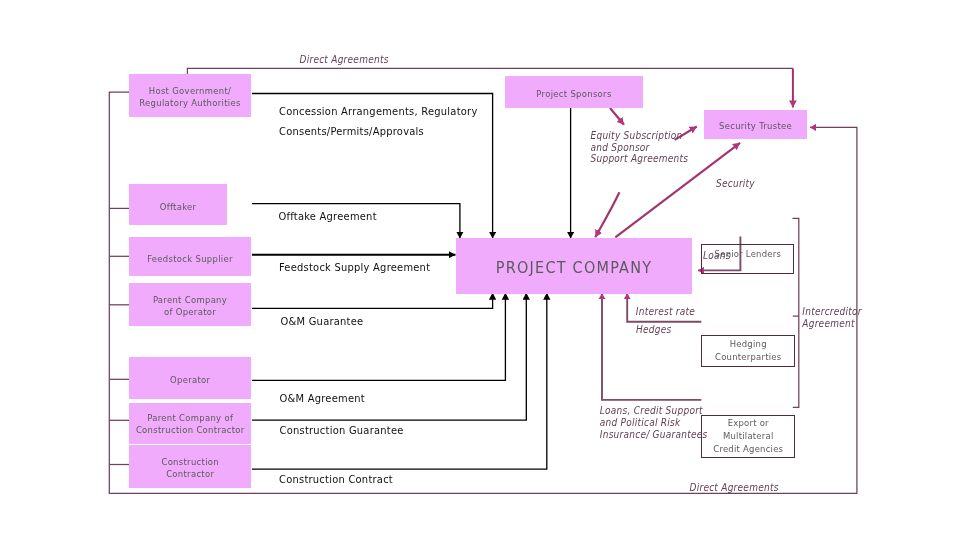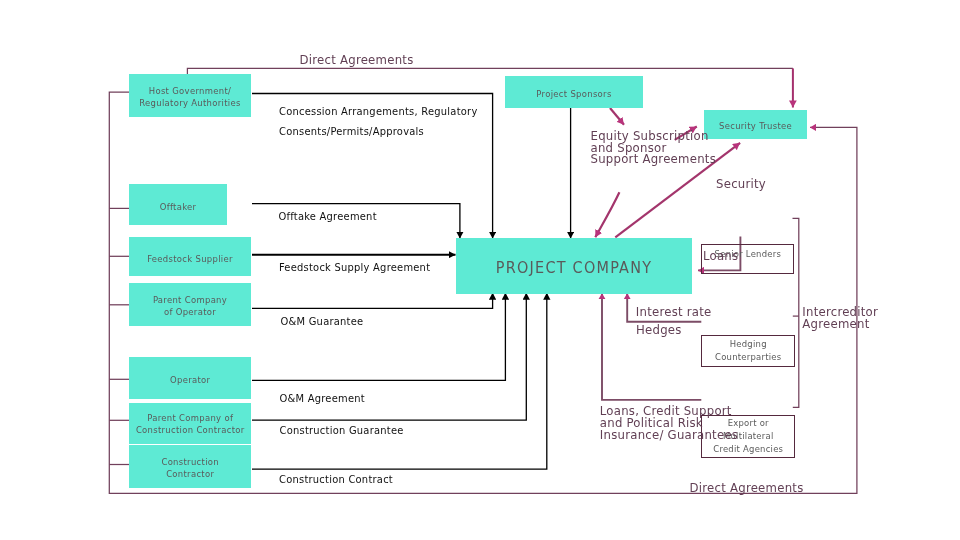--- a/index.html
+++ b/index.html
@@ -2,34 +2,34 @@
 <html><head>
 <meta charset="utf-8">
 <title>Project Finance Structure</title>
 <style>
   html,body{margin:0;padding:0;}
   body{width:960px;height:540px;background:#ffffff;overflow:hidden;
        font-family:"DejaVu Sans",sans-serif;
        -webkit-font-smoothing:antialiased;}
   #stage{position:relative;width:960px;height:540px;}
   svg.layer{position:absolute;left:0;top:0;width:960px;height:540px;}
-  .gbox{position:absolute;background:#5eead4;display:flex;align-items:center;
+  .gbox{position:absolute;background:#f0abfc;display:flex;align-items:center;
         justify-content:center;text-align:center;color:#5a5a5a;font-size:9.4px;white-space:pre;
         line-height:11.7px;letter-spacing:0.32px;font-stretch:condensed;
         box-sizing:border-box;}
   .gbox>span,.obox>span{display:block;transform:translateY(2.4px);}
   .gbox.m2>span,.obox.m2>span{transform:translateY(0.7px);}
   .gbox.m3>span,.obox.m3>span{transform:translateY(0.3px);}
   .obox{position:absolute;background:transparent;border:1.2px solid #55293e;
         display:flex;align-items:flex-start;justify-content:center;text-align:center;
         color:#5a5a5a;font-size:9.4px;line-height:13px;letter-spacing:0.25px;white-space:pre;font-stretch:condensed;margin-top:35px;}
   .lbl{position:absolute;color:#101010;font-size:11px;line-height:20px;
        letter-spacing:0.25px;white-space:pre;font-stretch:condensed;}
-  .plbl{position:absolute;color:#613f54;font-size:13px;line-height:11.8px;
-        letter-spacing:0.25px;white-space:pre;font-stretch:condensed;}
+  .plbl{position:absolute;color:#613f54;font-size:10px;line-height:11.8px;
+        letter-spacing:0.25px;white-space:pre;font-stretch:condensed;font-style:italic;}
   .pc{font-size:16px;letter-spacing:1.25px;}
 </style>
 </head>
 <body>
 
 <div id="stage">
 
   <svg class="layer" viewBox="0 0 960 540">
     <defs>
       <marker id="bk" markerWidth="7.6" markerHeight="7.6" refX="6.9" refY="3.8" orient="auto" markerUnits="userSpaceOnUse">

